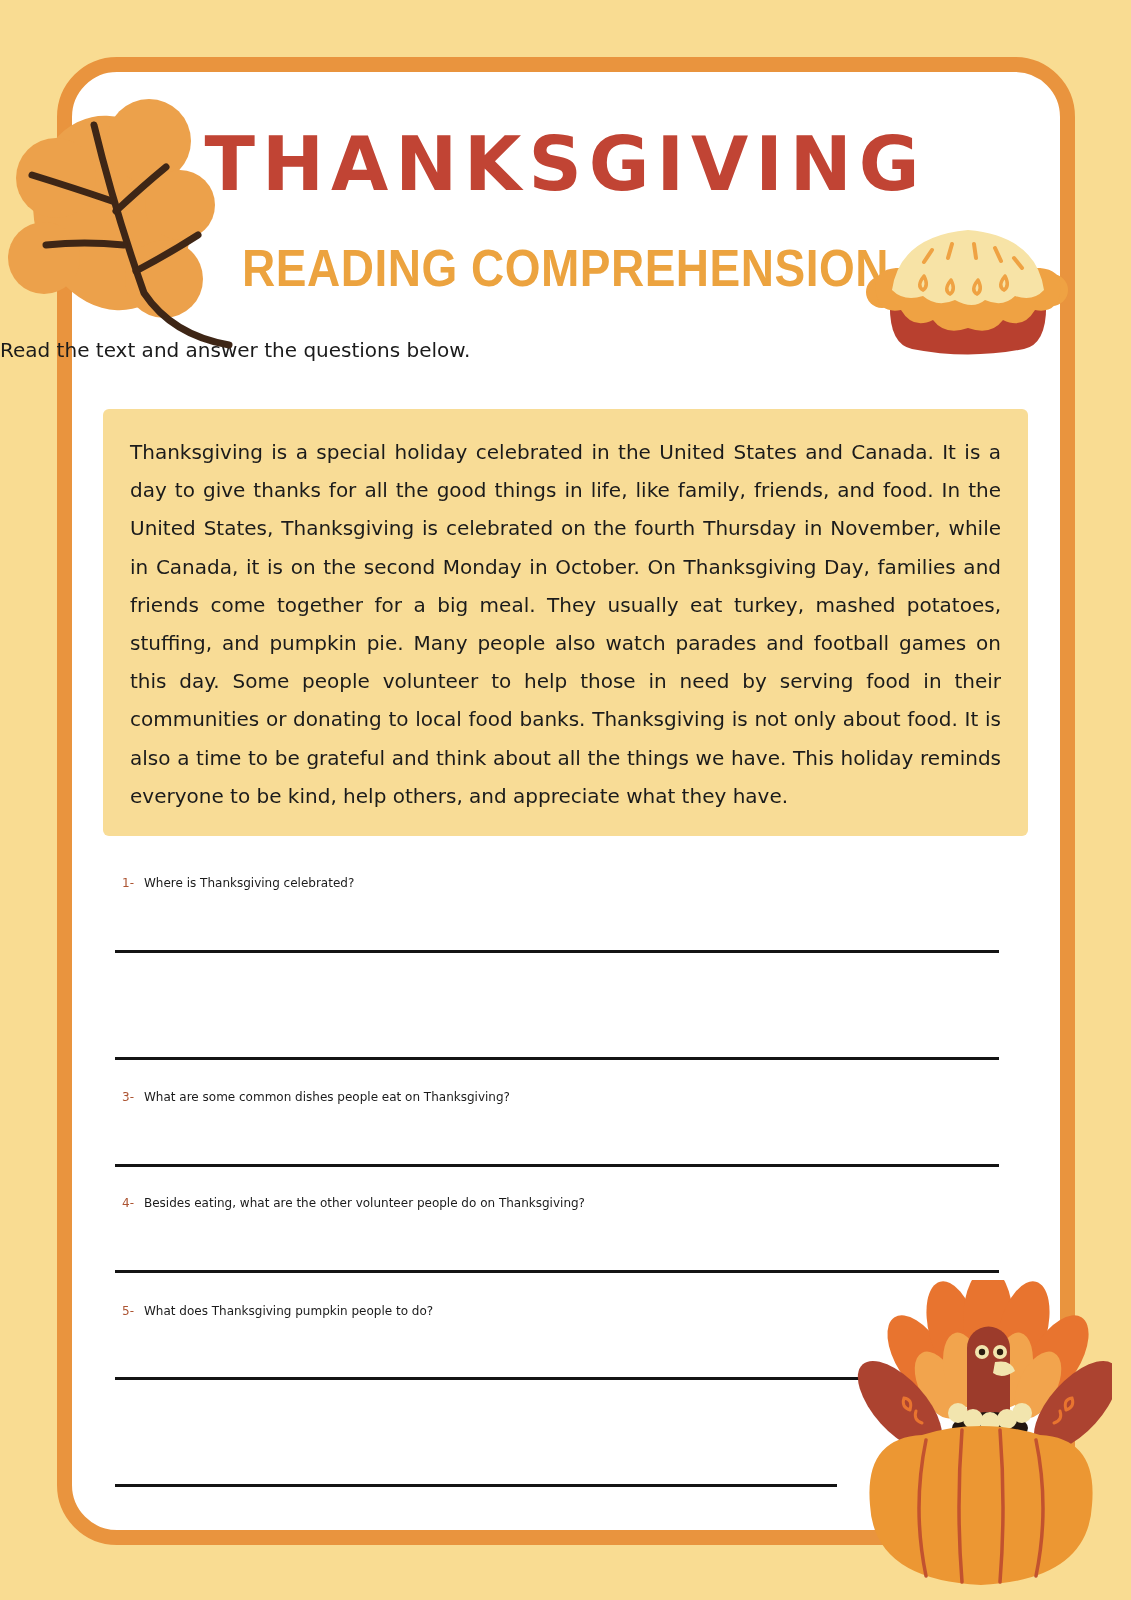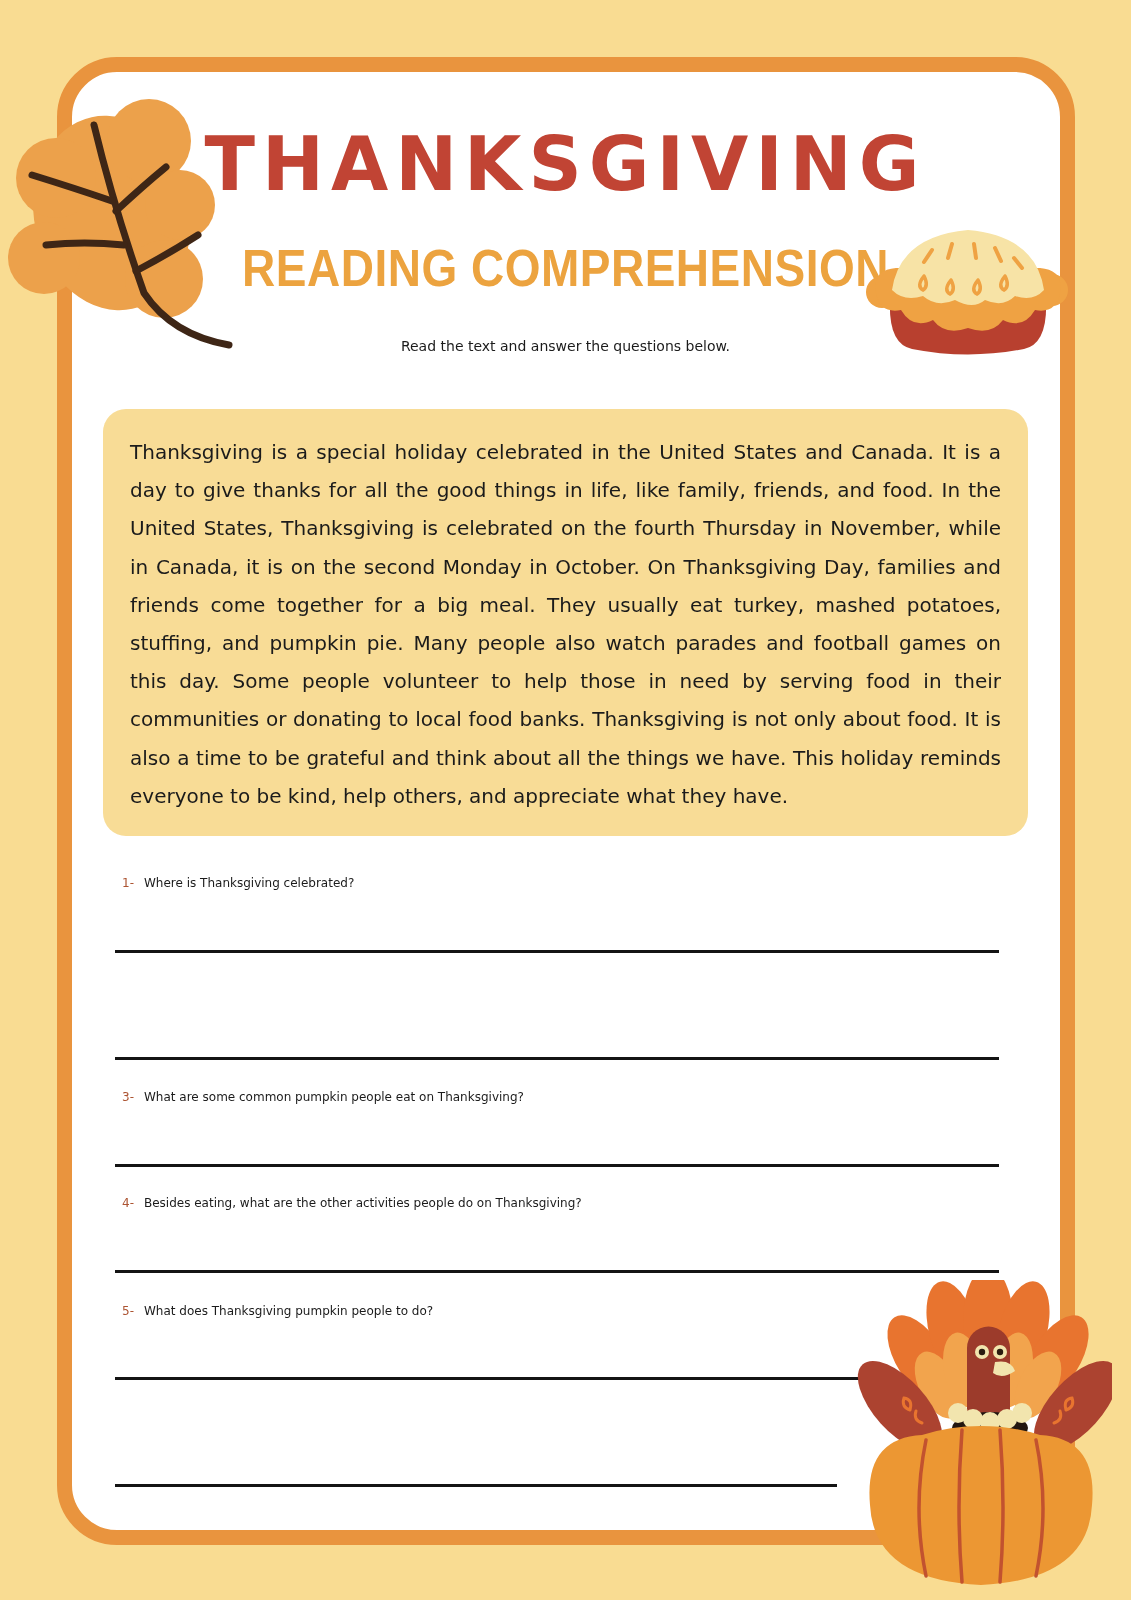--- a/index.html
+++ b/index.html
@@ -7,24 +7,24 @@
   .page{position:absolute;left:0;top:0;width:1131px;height:1600px;background:#F9DC92;overflow:hidden;}
   .panel{position:absolute;left:57px;top:57px;width:1018px;height:1488px;box-sizing:border-box;
          background:#FFFFFF;border:15px solid #E9943E;border-radius:60px;z-index:1;}
   .content{position:absolute;left:0;top:4px;width:1001px;height:1600px;z-index:2;padding-left:28px;}
   .deco{position:absolute;z-index:3;pointer-events:none;}
   .title{position:absolute;left:0;top:120px;width:1131px;text-align:center;
          font-size:74px;font-weight:900;color:#C14434;letter-spacing:7px;line-height:1.1;}
   .subtitle{position:absolute;left:0;top:234px;width:1131px;text-align:center;
          font-family:"Liberation Sans",sans-serif;font-weight:bold;font-size:46px;color:#ECA33F;
          transform:scaleY(1.12);transform-origin:top center;letter-spacing:0.5px;}
-  .instruction{position:absolute;left:0;top:334px;width:1131px;text-align:center;
-         font-size:14px;color:#1B1B1B;letter-spacing:0px;}
+  .instruction{position:absolute;left:0;top:334px;width:1131px;
+         font-size:20px;color:#1B1B1B;letter-spacing:0px;}
   .passage{position:absolute;left:103px;top:405px;width:925px;height:427px;box-sizing:border-box;
-         background:#F8DC96;border-radius:23px;padding:24px 27px;
+         background:#F8DC96;border-radius:6px;padding:24px 27px;
          font-size:20px;line-height:38.2px;color:#1B1B1B;text-align:justify;}
   .question{position:absolute;left:122px;width:900px;font-size:12px;color:#1B1B1B;white-space:nowrap;}
   .qnum{color:#AC5432;margin-right:10px;}
   .answer-line{position:absolute;left:115px;height:0;border-bottom:3px solid #141414;}
   .q1{top:872px}.q2{top:979px}.q3{top:1086px}.q4{top:1192px}.q5{top:1300px}.q6{top:1407px}
   .l1{top:946px;width:884px}.l2{top:1053px;width:884px}.l3{top:1160px;width:884px}
   .l4{top:1266px;width:884px}.l5{top:1373px;width:884px}.l6{top:1480px;width:722px}
   .leaf{left:-6px;top:83px;width:252px;height:270px;}
   .pie{left:862px;top:218px;width:212px;height:150px;}
   .turkey{left:850px;top:1280px;width:262px;height:320px;}
@@ -43,26 +43,26 @@
     <div class="passage">Thanksgiving is a special holiday celebrated in the United States and Canada. It is a day to give thanks for all the good things in life, like family, friends, and food. In the United States, Thanksgiving is celebrated on the fourth Thursday in November, while in Canada, it is on the second Monday in October. On Thanksgiving Day, families and friends come together for a big meal. They usually eat turkey, mashed potatoes, stuffing, and pumpkin pie. Many people also watch parades and football games on this day. Some people volunteer to help those in need by serving food in their communities or donating to local food banks. Thanksgiving is not only about food. It is also a time to be grateful and think about all the things we have. This holiday reminds everyone to be kind, help others, and appreciate what they have.</div>
 
     <div class="question q1">
       <span class="qnum">1-</span><span>Where is Thanksgiving celebrated?</span>
     </div>
     <div class="answer-line l1"></div>
 
     <div class="answer-line l2"></div>
 
     <div class="question q3">
-      <span class="qnum">3-</span><span>What are some common pumpkin people eat on Thanksgiving?</span>
+      <span class="qnum">3-</span><span>What are some common dishes people eat on Thanksgiving?</span>
     </div>
     <div class="answer-line l3"></div>
 
     <div class="question q4">
-      <span class="qnum">4-</span><span>Besides eating, what are the other activities people do on Thanksgiving?</span>
+      <span class="qnum">4-</span><span>Besides eating, what are the other volunteer people do on Thanksgiving?</span>
     </div>
     <div class="answer-line l4"></div>
 
     <div class="question q5">
       <span class="qnum">5-</span><span>What does Thanksgiving pumpkin people to do?</span>
     </div>
     <div class="answer-line l5"></div>
 
     <div class="answer-line l6"></div>
   </div>

